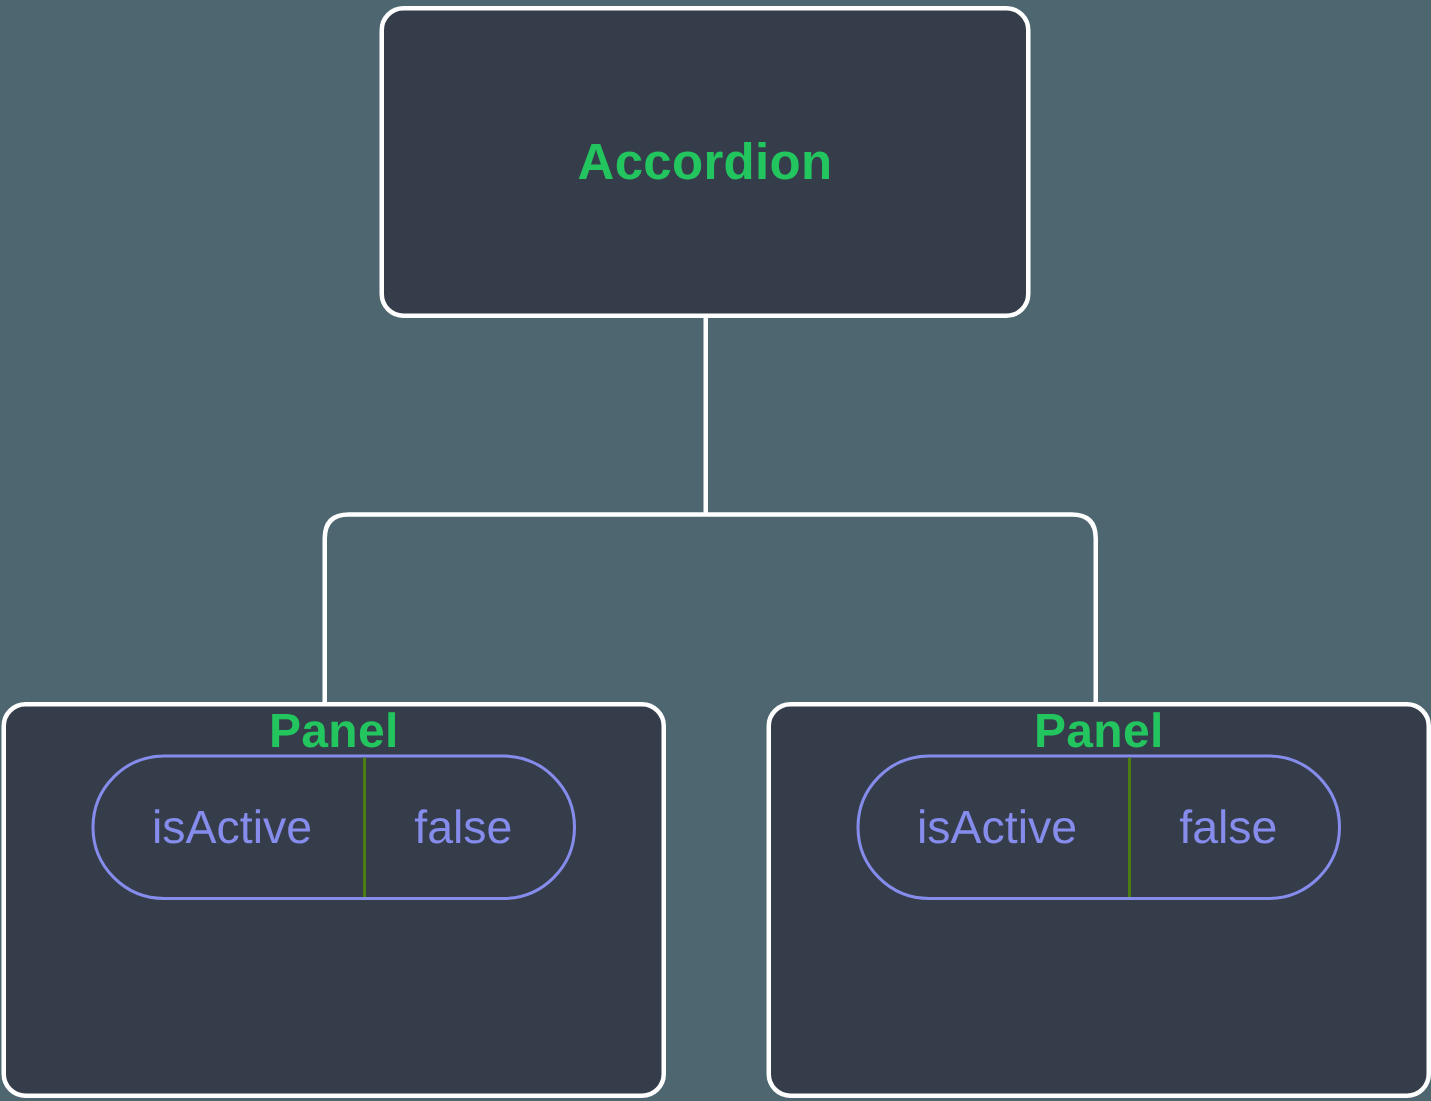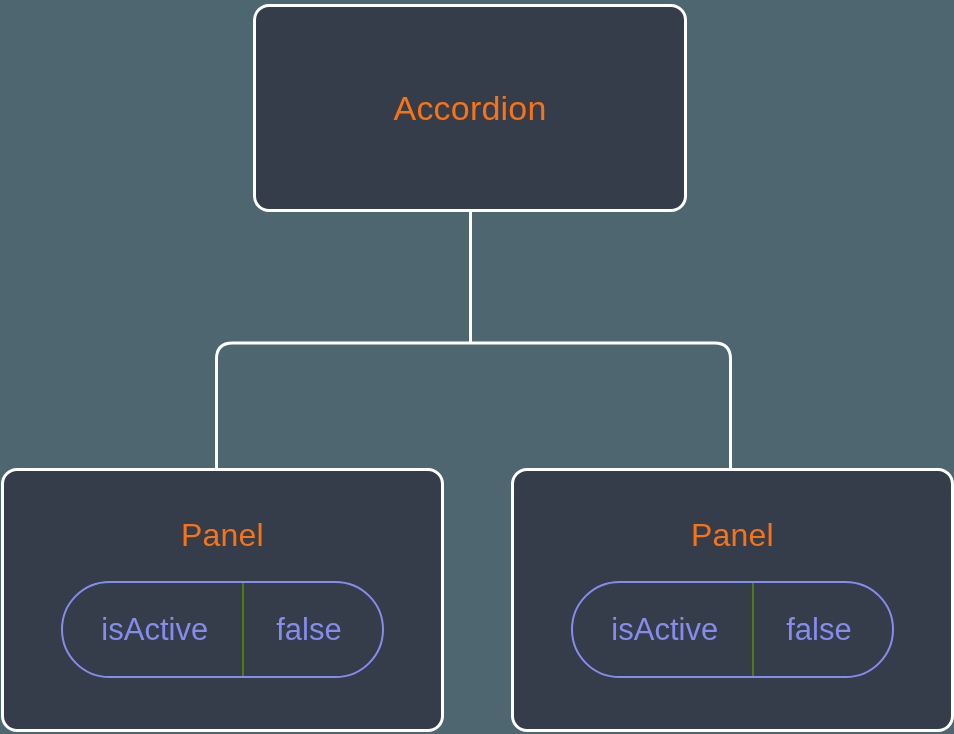--- a/index.html
+++ b/index.html
@@ -43,44 +43,42 @@
 
   .node-root {
     left: 253px;
     top: 4px;
     width: 434px;
     height: 208px;
     justify-content: center;
   }
 
   .node-title {
-    color: #f97316;
+    color: #22c55e;
     font-size: 34px;
-    font-weight: 400;
+    font-weight: 700;
     letter-spacing: 0.2px;
     line-height: 1;
     white-space: nowrap;
   }
 
   .node-panel {
     top: 468px;
     width: 443px;
     height: 264px;
-    padding-top: 48px;
   }
   .node-panel-left  { left: 1px; }
   .node-panel-right { left: 511px; }
 
   .node-panel .node-title {
     font-size: 32px;
   }
 
   
   .prop-badge {
-    margin-top: 30px;
     height: 97px;
     display: flex;
     align-items: stretch;
     border: 2px solid #868cec;
     border-radius: 49px;
     box-sizing: border-box;
     overflow: hidden;
   }
 
   .prop-cell {

